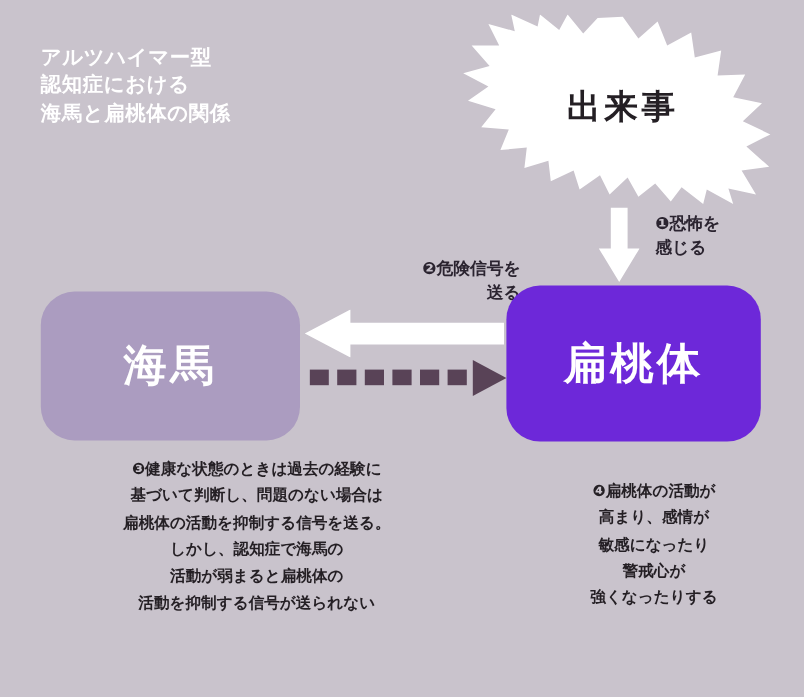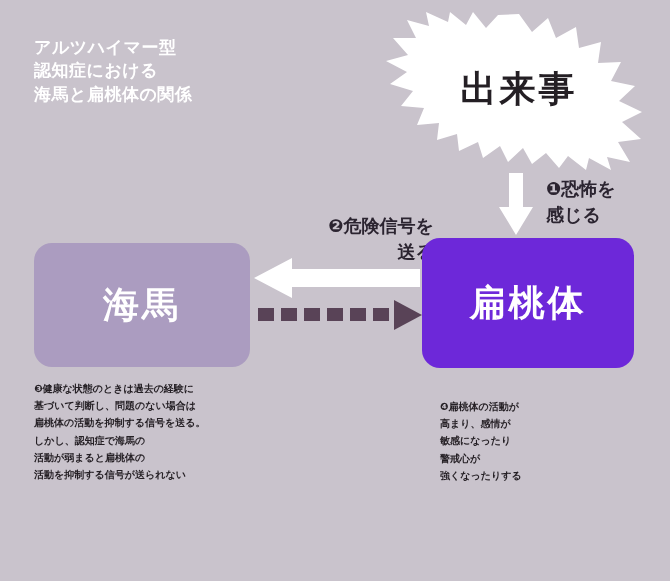--- a/index.html
+++ b/index.html
@@ -46,60 +46,60 @@
   }
   #burst-label {
     position: absolute;
     left: 0;
     top: 0;
     width: 278px;
     height: 158px;
     display: flex;
     align-items: center;
     justify-content: center;
-    font-size: 36px;
+    font-size: 28px;
     font-weight: bold;
     color: #241f24;
     letter-spacing: 3px;
     padding-bottom: 4px;
     box-sizing: border-box;
   }
   
   #down-arrow {
     position: absolute;
     left: 499px;
     top: 173px;
     width: 34px;
     height: 62px;
   }
   #down-arrow svg { display: block; }
   
   .step-label {
     position: absolute;
     color: #2b2430;
-    font-size: 18px;
+    font-size: 14px;
     font-weight: bold;
     line-height: 1.45;
     white-space: pre-line;
   }
   #label-1 {
     left: 546px;
     top: 176px;
     width: 110px;
   }
   #label-2 {
     left: 274px;
     top: 213px;
     width: 160px;
     text-align: right;
   }
   
   .concept-box {
     position: absolute;
-    border-radius: 18px;
+    border-radius: 28px;
     display: flex;
     align-items: center;
     justify-content: center;
     color: #ffffff;
     font-size: 36px;
     font-weight: bold;
     letter-spacing: 3px;
   }
   #box-hippocampus {
     left: 34px;
@@ -128,24 +128,25 @@
     left: 258px;
     top: 300px;
     width: 164px;
     height: 30px;
   }
   #arrow-left svg, #arrow-dotted svg { display: block; }
   
   .body-text {
     position: absolute;
     color: #241f24;
-    font-size: 10px;
+    font-size: 13px;
     font-weight: bold;
     line-height: 1.72;
     white-space: pre-line;
+    text-align: center;
   }
   #text-3 {
     left: 34px;
     top: 380px;
     width: 360px;
   }
   #text-4 {
     left: 440px;
     top: 380px;
     width: 210px;

